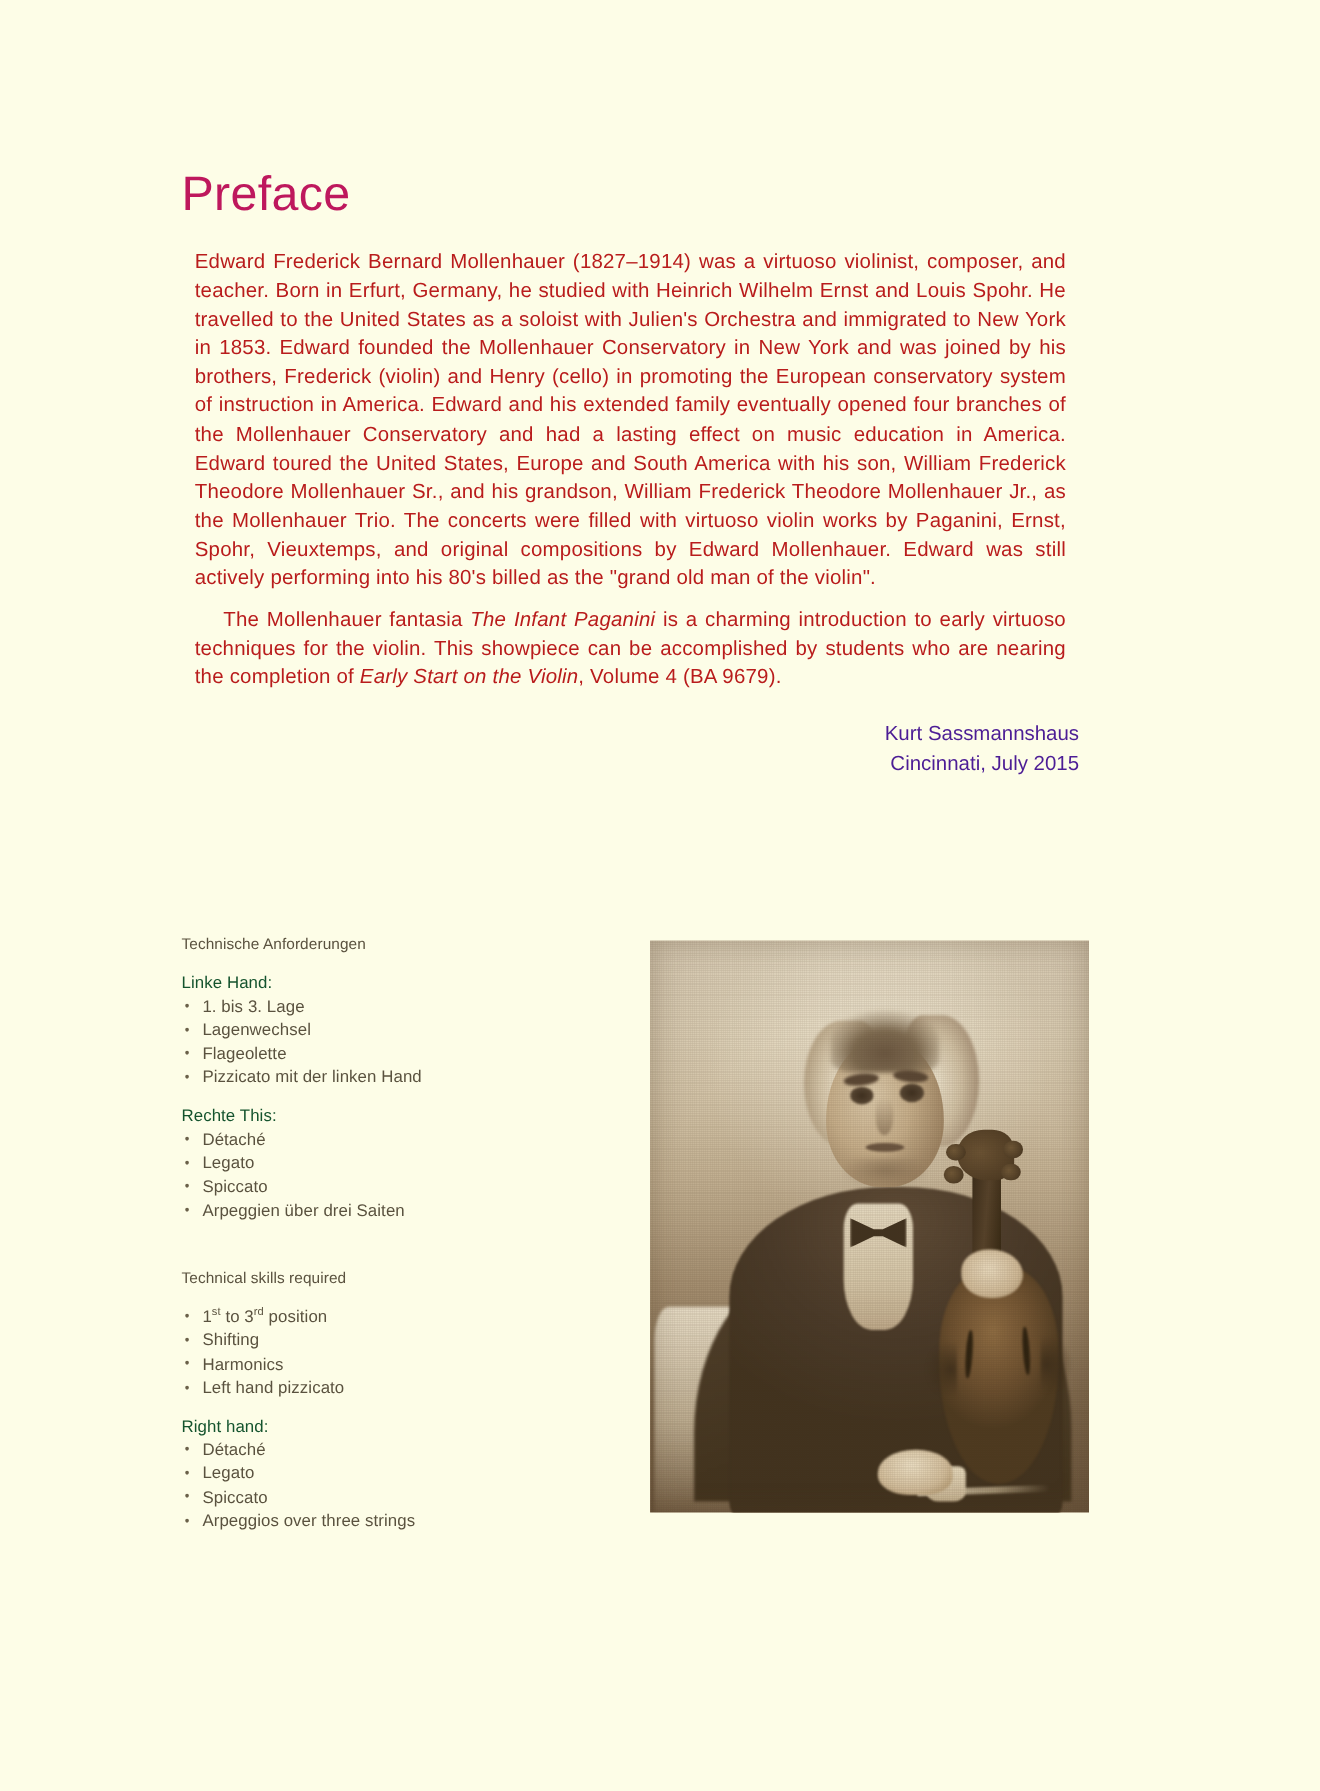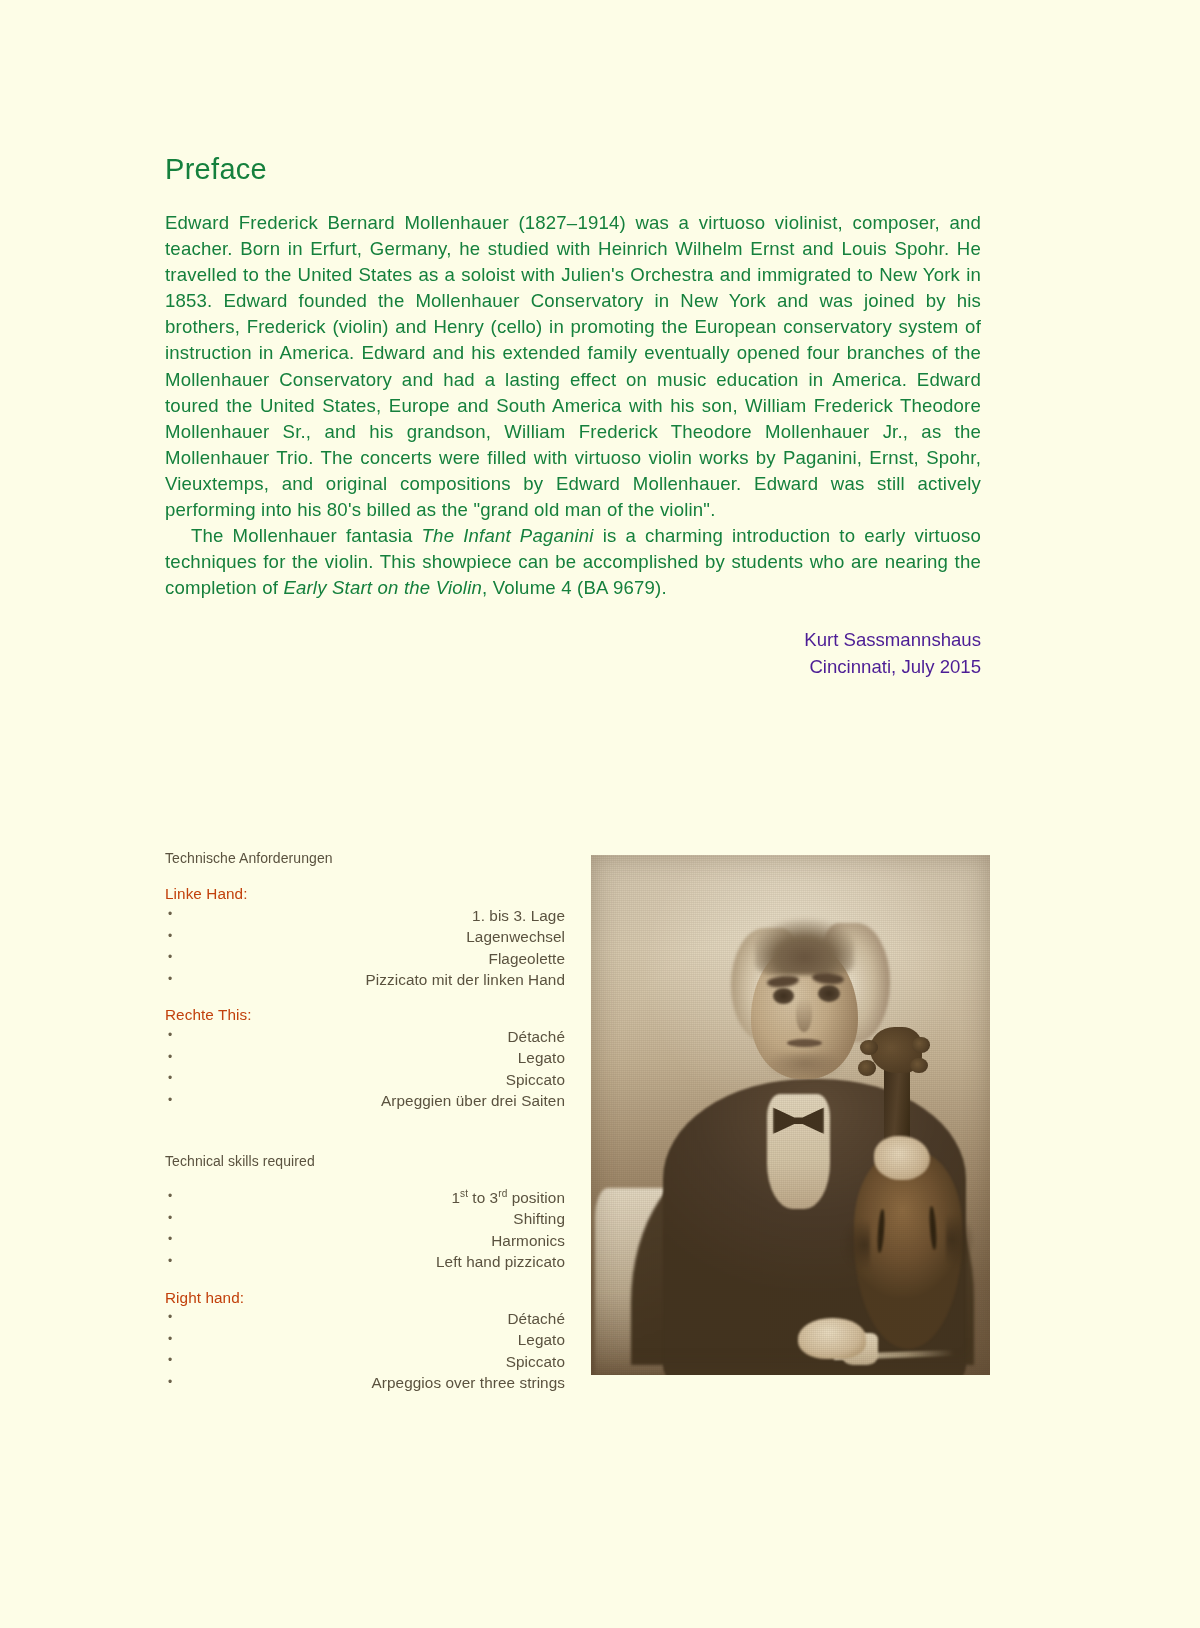--- a/index.html
+++ b/index.html
@@ -24,34 +24,34 @@
 
   
   .preface {
     position: absolute;
     left: 165px;
     top: 155px;
     width: 816px;
   }
 
   .page-title {
-    font-size: 29px;
+    font-size: 44px;
     font-weight: 400;
     letter-spacing: 0.3px;
-    color: #15803d;
+    color: #be185d;
     margin: 0 0 26px 0;
     line-height: 1.0;
   }
 
   .body-text {
     font-size: 18.6px;
     line-height: 26.1px;
     text-align: justify;
-    color: #15803d;
-    margin: 0;
+    color: #b91c1c;
+    margin: 12px;
     letter-spacing: 0.01em;
   }
   .body-text.indented {
     text-indent: 26px;
   }
   .body-text em {
     font-style: italic;
   }
 
   .signature {
@@ -79,28 +79,27 @@
 
   .skills-heading {
     margin: 0 0 14px 0;
     font-size: 14px;
     color: #5a523f;
   }
 
   .hand-label {
     margin: 0;
     font-size: 15.3px;
-    color: #c2410c;
+    color: #14532d;
   }
 
   ul.skill-list {
     list-style: none;
     margin: 0 0 14px 0;
     padding: 0;
-    text-align: right;
   }
   ul.skill-list.tight {
     margin-bottom: 0;
   }
   ul.skill-list li {
     position: relative;
     padding-left: 19px;
     font-size: 15.3px;
     line-height: 21.4px;
     color: #5a523f;

